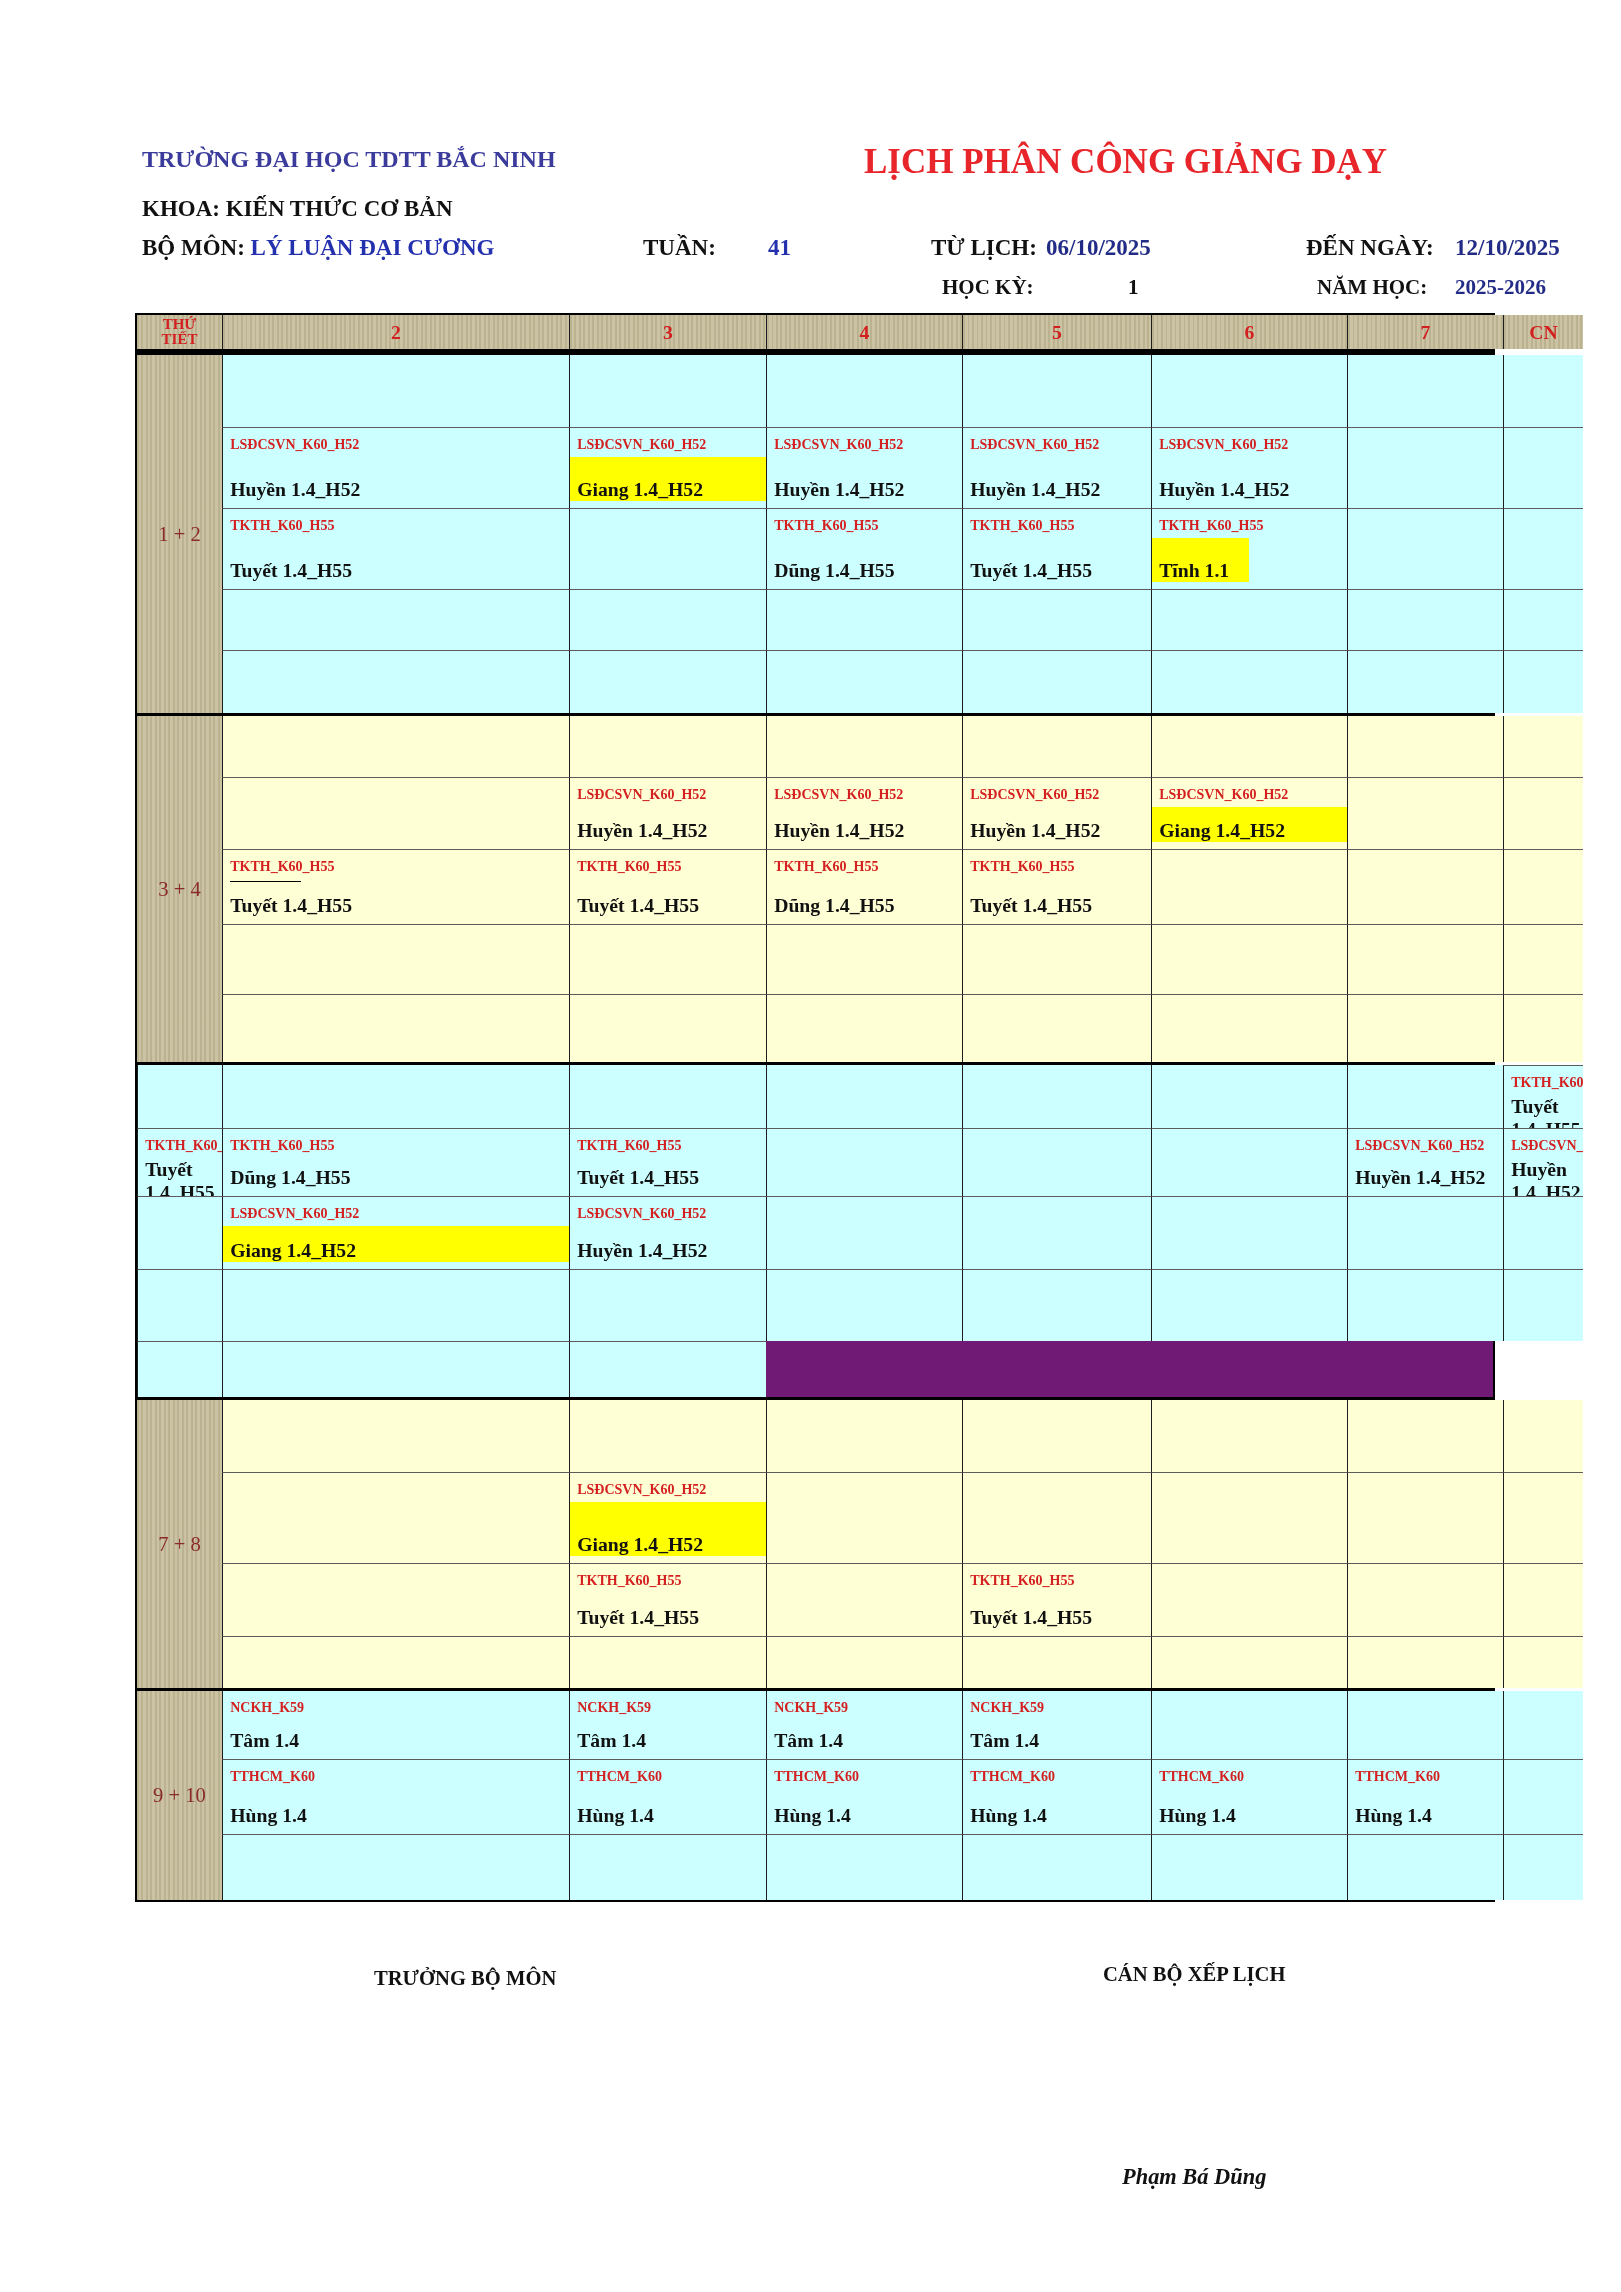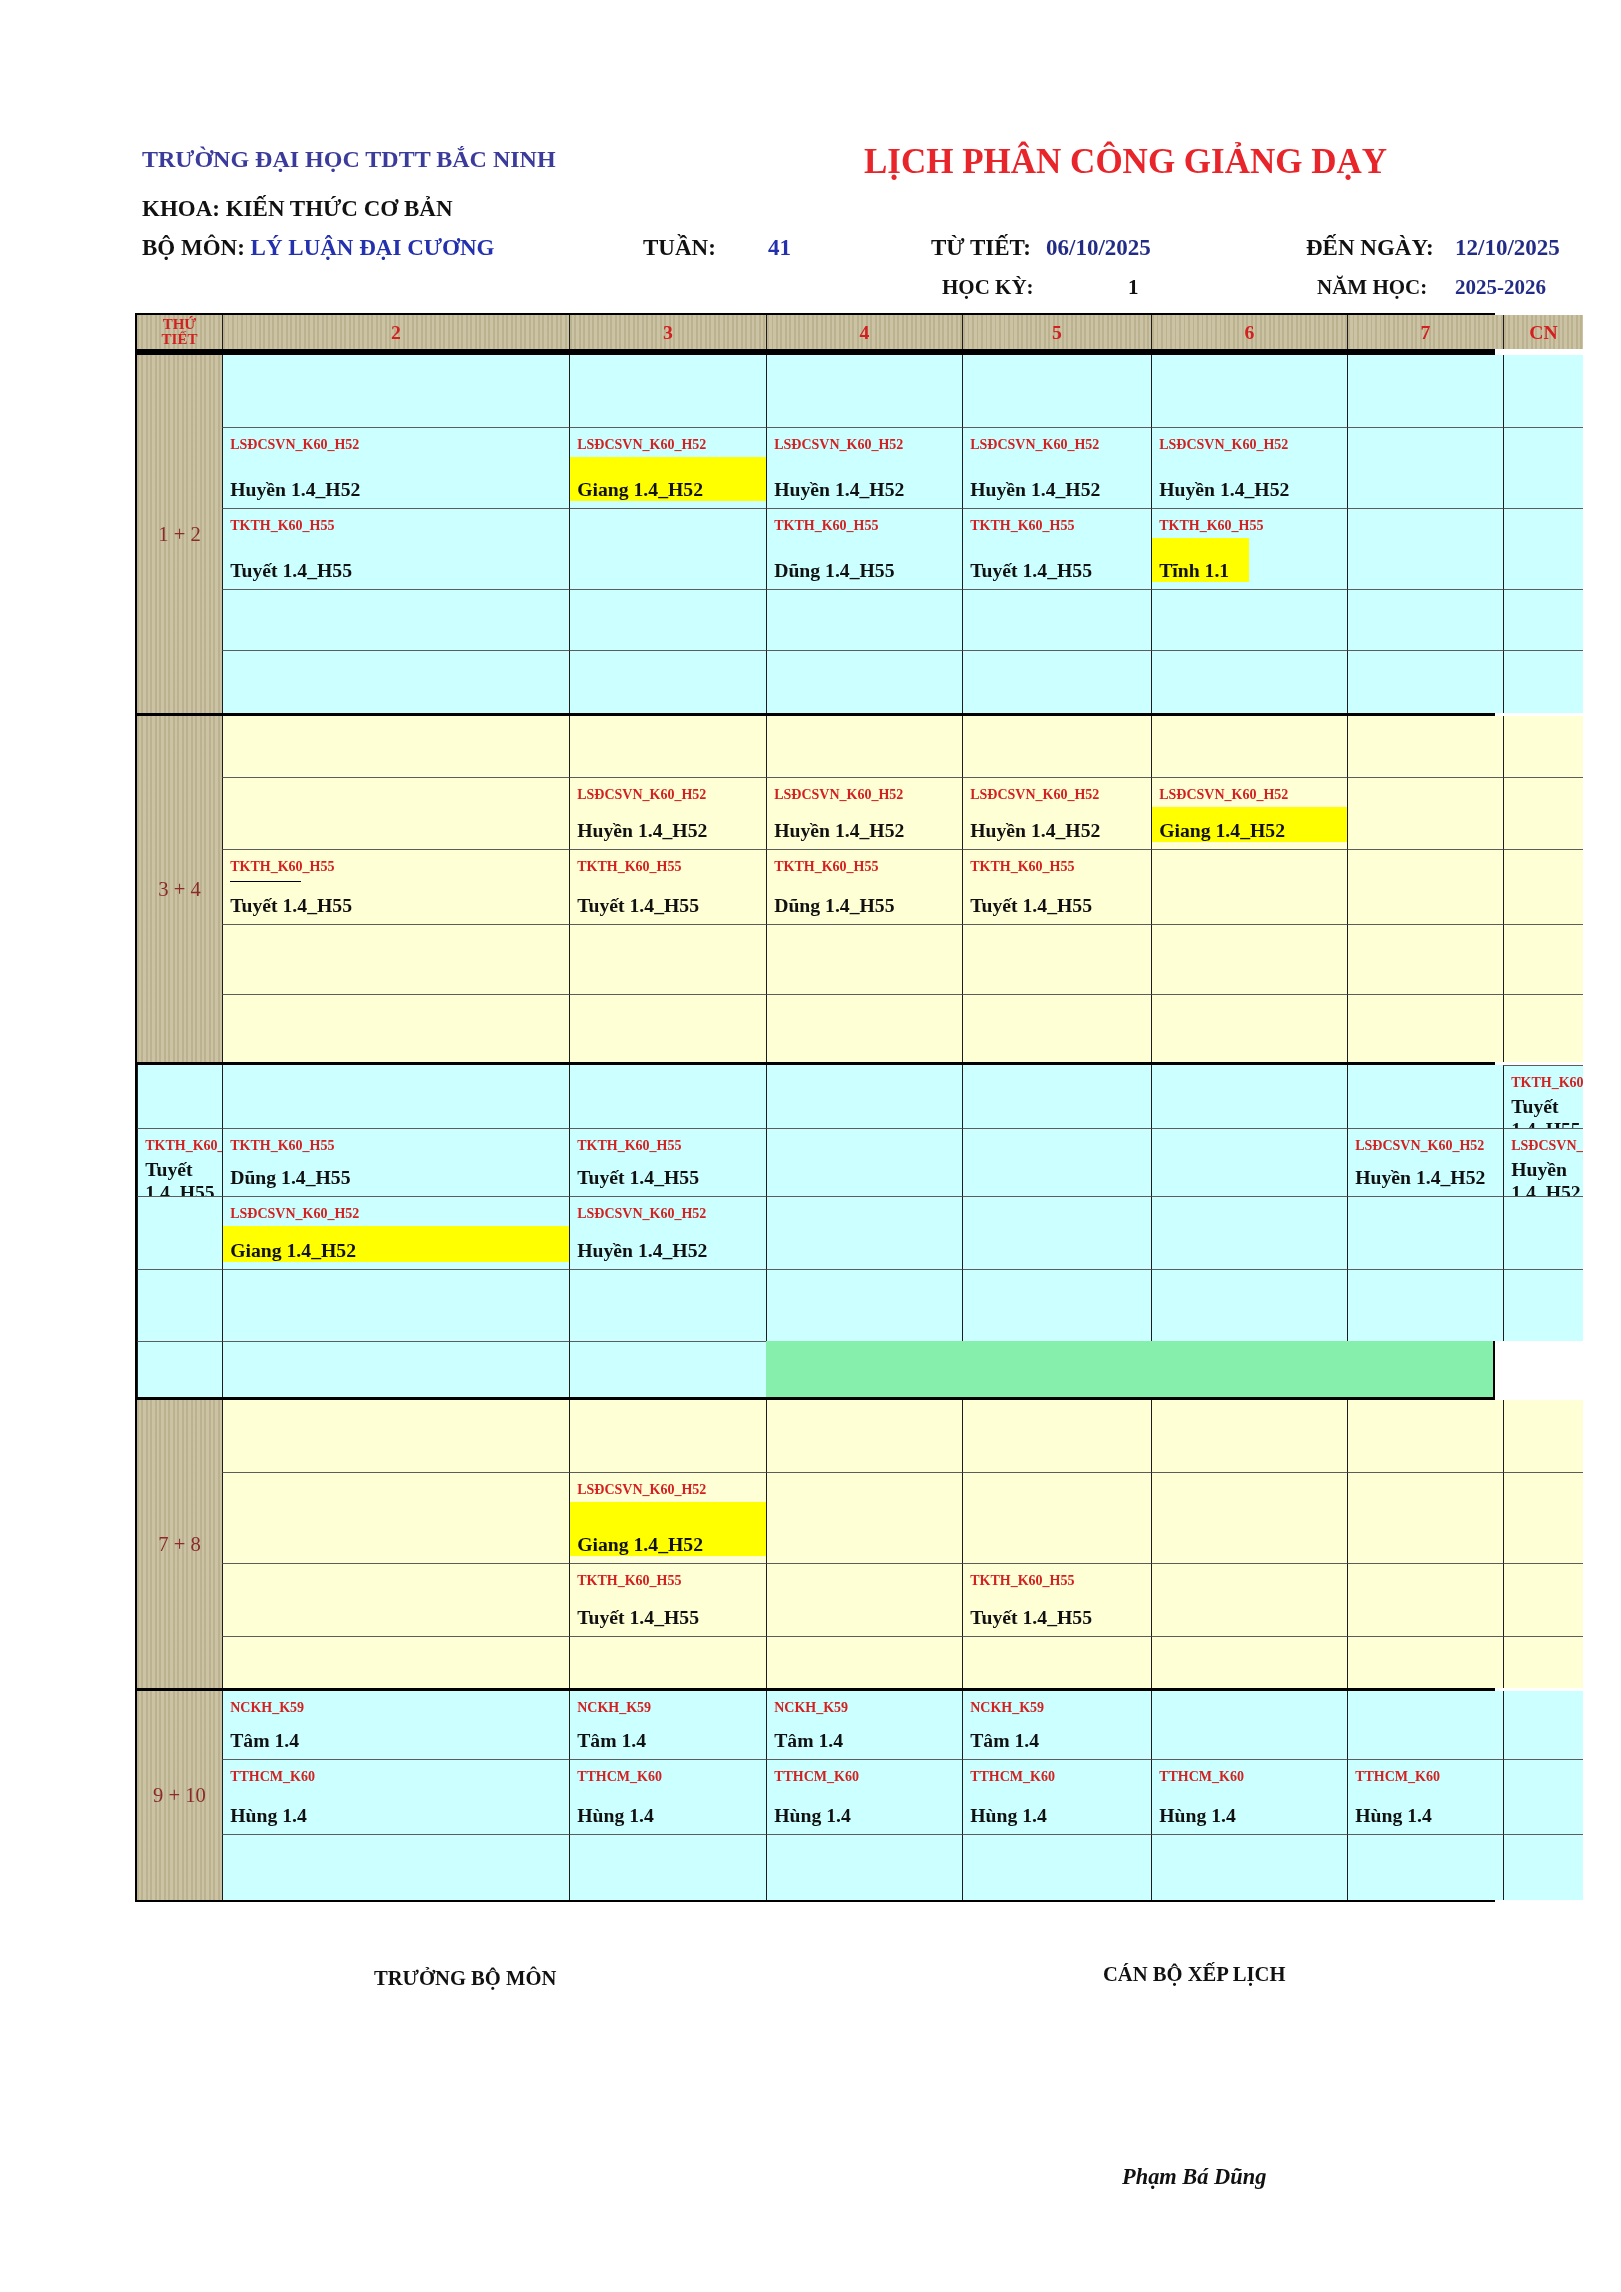--- a/index.html
+++ b/index.html
@@ -15,21 +15,21 @@
   .title{left:864px;top:142px;width:457px;text-align:center;font-size:35px;font-weight:bold;color:var(--title-red);}
   .khoa{left:142px;top:196px;font-size:23px;font-weight:bold;color:#111;}
   .l3{top:235px;font-size:23px;font-weight:bold;color:#111;}
   .l4{top:275px;font-size:21px;font-weight:bold;color:#111;}
   .bluev{color:var(--blue-value);}
   .bluedate{color:var(--blue-date);}
 
   
   .tbl{
     position:absolute;left:135px;top:313px;width:1360px;
-    border:2.7px solid #000;box-sizing:border-box;background:#86efac;
+    border:2.7px solid #000;box-sizing:border-box;background:#701a75;
   }
   .grid{
     display:grid;
     grid-template-columns:85px 347px 197px 196px 189px 196px 156px 80px;
   }
   .tan{
     background:var(--tan);
     background-image:repeating-linear-gradient(90deg,rgba(70,60,30,.10) 0 1.8px,rgba(255,255,255,.06) 1.8px 4.5px);
   }
   .hdr{border-bottom:3.6px solid #000;}
@@ -75,21 +75,21 @@
 <div>
 
   <div class="abs uni">TRƯỜNG ĐẠI HỌC TDTT BẮC NINH</div>
   <div class="abs title">LỊCH PHÂN CÔNG GIẢNG DẠY</div>
 
   <div class="abs khoa"><span>KHOA:</span>&nbsp;<span>KIẾN THỨC CƠ BẢN</span></div>
 
   <div class="abs l3" style="left:142px;"><span>BỘ MÔN:</span> <span class="bluev">LÝ LUẬN ĐẠI CƯƠNG</span></div>
   <div class="abs l3" style="left:643px;">TUẦN:</div>
   <div class="abs l3 bluev" style="left:768px;">41</div>
-  <div class="abs l3" style="left:931px;">TỪ TIẾT:</div>
+  <div class="abs l3" style="left:931px;">TỪ LỊCH:</div>
   <div class="abs l3 bluedate" style="left:1046px;">06/10/2025</div>
   <div class="abs l3" style="left:1306px;">ĐẾN NGÀY:</div>
   <div class="abs l3 bluedate" style="left:1455px;">12/10/2025</div>
 
   <div class="abs l4" style="left:942px;">HỌC KỲ:</div>
   <div class="abs l4" style="left:1128px;">1</div>
   <div class="abs l4" style="left:1317px;">NĂM HỌC:</div>
   <div class="abs l4 bluedate" style="left:1455px;">2025-2026</div>
 
   <div class="tbl">

